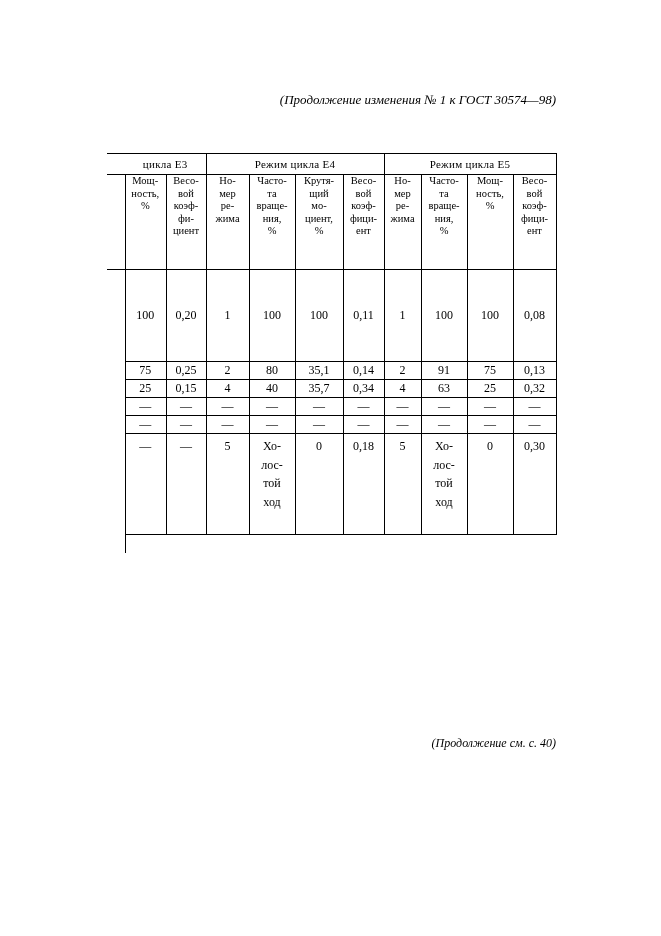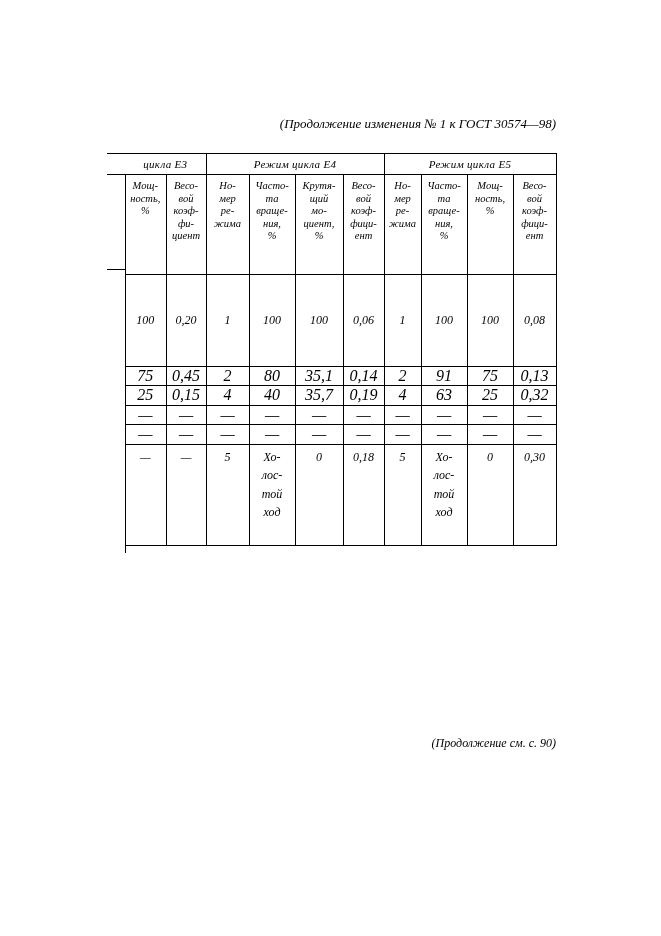--- a/index.html
+++ b/index.html
@@ -1,21 +1,21 @@
 <!DOCTYPE html>
 <html><head>
   <meta charset="utf-8">
   <style>
     html, body { margin: 0; padding: 0; background: #ffffff; }
     body {
       width: 661px; height: 936px; position: relative; overflow: hidden;
       font-family: "Liberation Serif", "DejaVu Serif", serif; color: #000;
     }
     .running-head {
-      position: absolute; top: 116px; right: 105px;
+      position: absolute; top: 92px; right: 105px;
       font-style: italic; font-size: 13px; white-space: nowrap;
     }
     .footer-note {
       position: absolute; top: 736px; right: 105px;
       font-style: italic; font-size: 12px; white-space: nowrap;
     }
     .stub-line-top {
       position: absolute; left: 107px; top: 153px; width: 18px; height: 0;
       border-top: 1.3px solid #000;
     }
@@ -23,35 +23,35 @@
       position: absolute; left: 107px; top: 174px; width: 18px; height: 0;
       border-top: 1.3px solid #000;
     }
     .stub-line-bottom {
       position: absolute; left: 107px; top: 269px; width: 18px; height: 0;
       border-top: 1.3px solid #000;
     }
     table.gost {
       position: absolute; left: 125px; top: 153px;
       border-collapse: collapse; table-layout: fixed;
-      font-size: 11px; line-height: 1.15; font-style: italic;
+      font-size: 11px; line-height: 1.15;
     }
     table.gost td {
       border: 1.3px solid #000; text-align: center; vertical-align: top; padding: 0;
     }
     table.gost tr.group-row td {
       height: 20px; vertical-align: middle; font-size: 11px; letter-spacing: 0.3px;
       border-left-color: #000;
     }
     table.gost tr.group-row td.first { border-left: none; }
-    table.gost tr.sub-row td { height: 94px; padding-top: 5px; font-size: 10.5px; line-height: 1.2; }
+    table.gost tr.sub-row td { height: 94px; font-size: 10.5px; line-height: 1.2; }
     table.gost tr.sub-row td.first { border-left: none; }
     table.gost tr.big-row td { height: 91px; vertical-align: middle; font-size: 12px; }
     table.gost tr.big-row td.first { border-left: none; }
-    table.gost tr.data-row td { height: 17px; vertical-align: middle; font-size: 16px; }
+    table.gost tr.data-row td { height: 17px; vertical-align: middle; font-size: 12px; }
     table.gost tr.data-row td.first { border-left: none; }
     table.gost tr.last-row td { height: 97px; padding-top: 3px; font-size: 12px; line-height: 1.55; }
     table.gost tr.last-row td.first { border-left: none; }
     table.gost tr.group-row td.first, table.gost tr.group-row td.first { border-top: 1.3px solid #000; }
     .left-rule {
       position: absolute; left: 125px; top: 175px; width: 0; height: 378px;
       border-left: 1.3px solid #000;
     }
   </style>
 </head>
@@ -148,45 +148,45 @@
 фици-
 ент</div>
         </td>
   </tr>
   <tr class="big-row">
     <td class="first">100</td>
     <td>0,20</td>
     <td>1</td>
     <td>100</td>
     <td>100</td>
-    <td>0,06</td>
+    <td>0,11</td>
     <td>1</td>
     <td>100</td>
     <td>100</td>
     <td>0,08</td>
   </tr>
   <tr class="data-row">
     <td class="first">75</td>
-    <td>0,45</td>
+    <td>0,25</td>
     <td>2</td>
     <td>80</td>
     <td>35,1</td>
     <td>0,14</td>
     <td>2</td>
     <td>91</td>
     <td>75</td>
     <td>0,13</td>
   </tr>
   <tr class="data-row">
     <td class="first">25</td>
     <td>0,15</td>
     <td>4</td>
     <td>40</td>
     <td>35,7</td>
-    <td>0,19</td>
+    <td>0,34</td>
     <td>4</td>
     <td>63</td>
     <td>25</td>
     <td>0,32</td>
   </tr>
   <tr class="data-row">
     <td class="first">—</td>
     <td>—</td>
     <td>—</td>
     <td>—</td>
@@ -243,17 +243,17 @@
     <td>
           <div class="ml">0</div>
         </td>
     <td>
           <div class="ml">0,30</div>
         </td>
   </tr>
 </tbody>
   </table>
 
-<div class="footer-note">(Продолжение см. с. 90)</div>
+<div class="footer-note">(Продолжение см. с. 40)</div>
 
 <style>
   .hdr, .ml { white-space: pre-line; }
 </style>
 
 </body></html>

